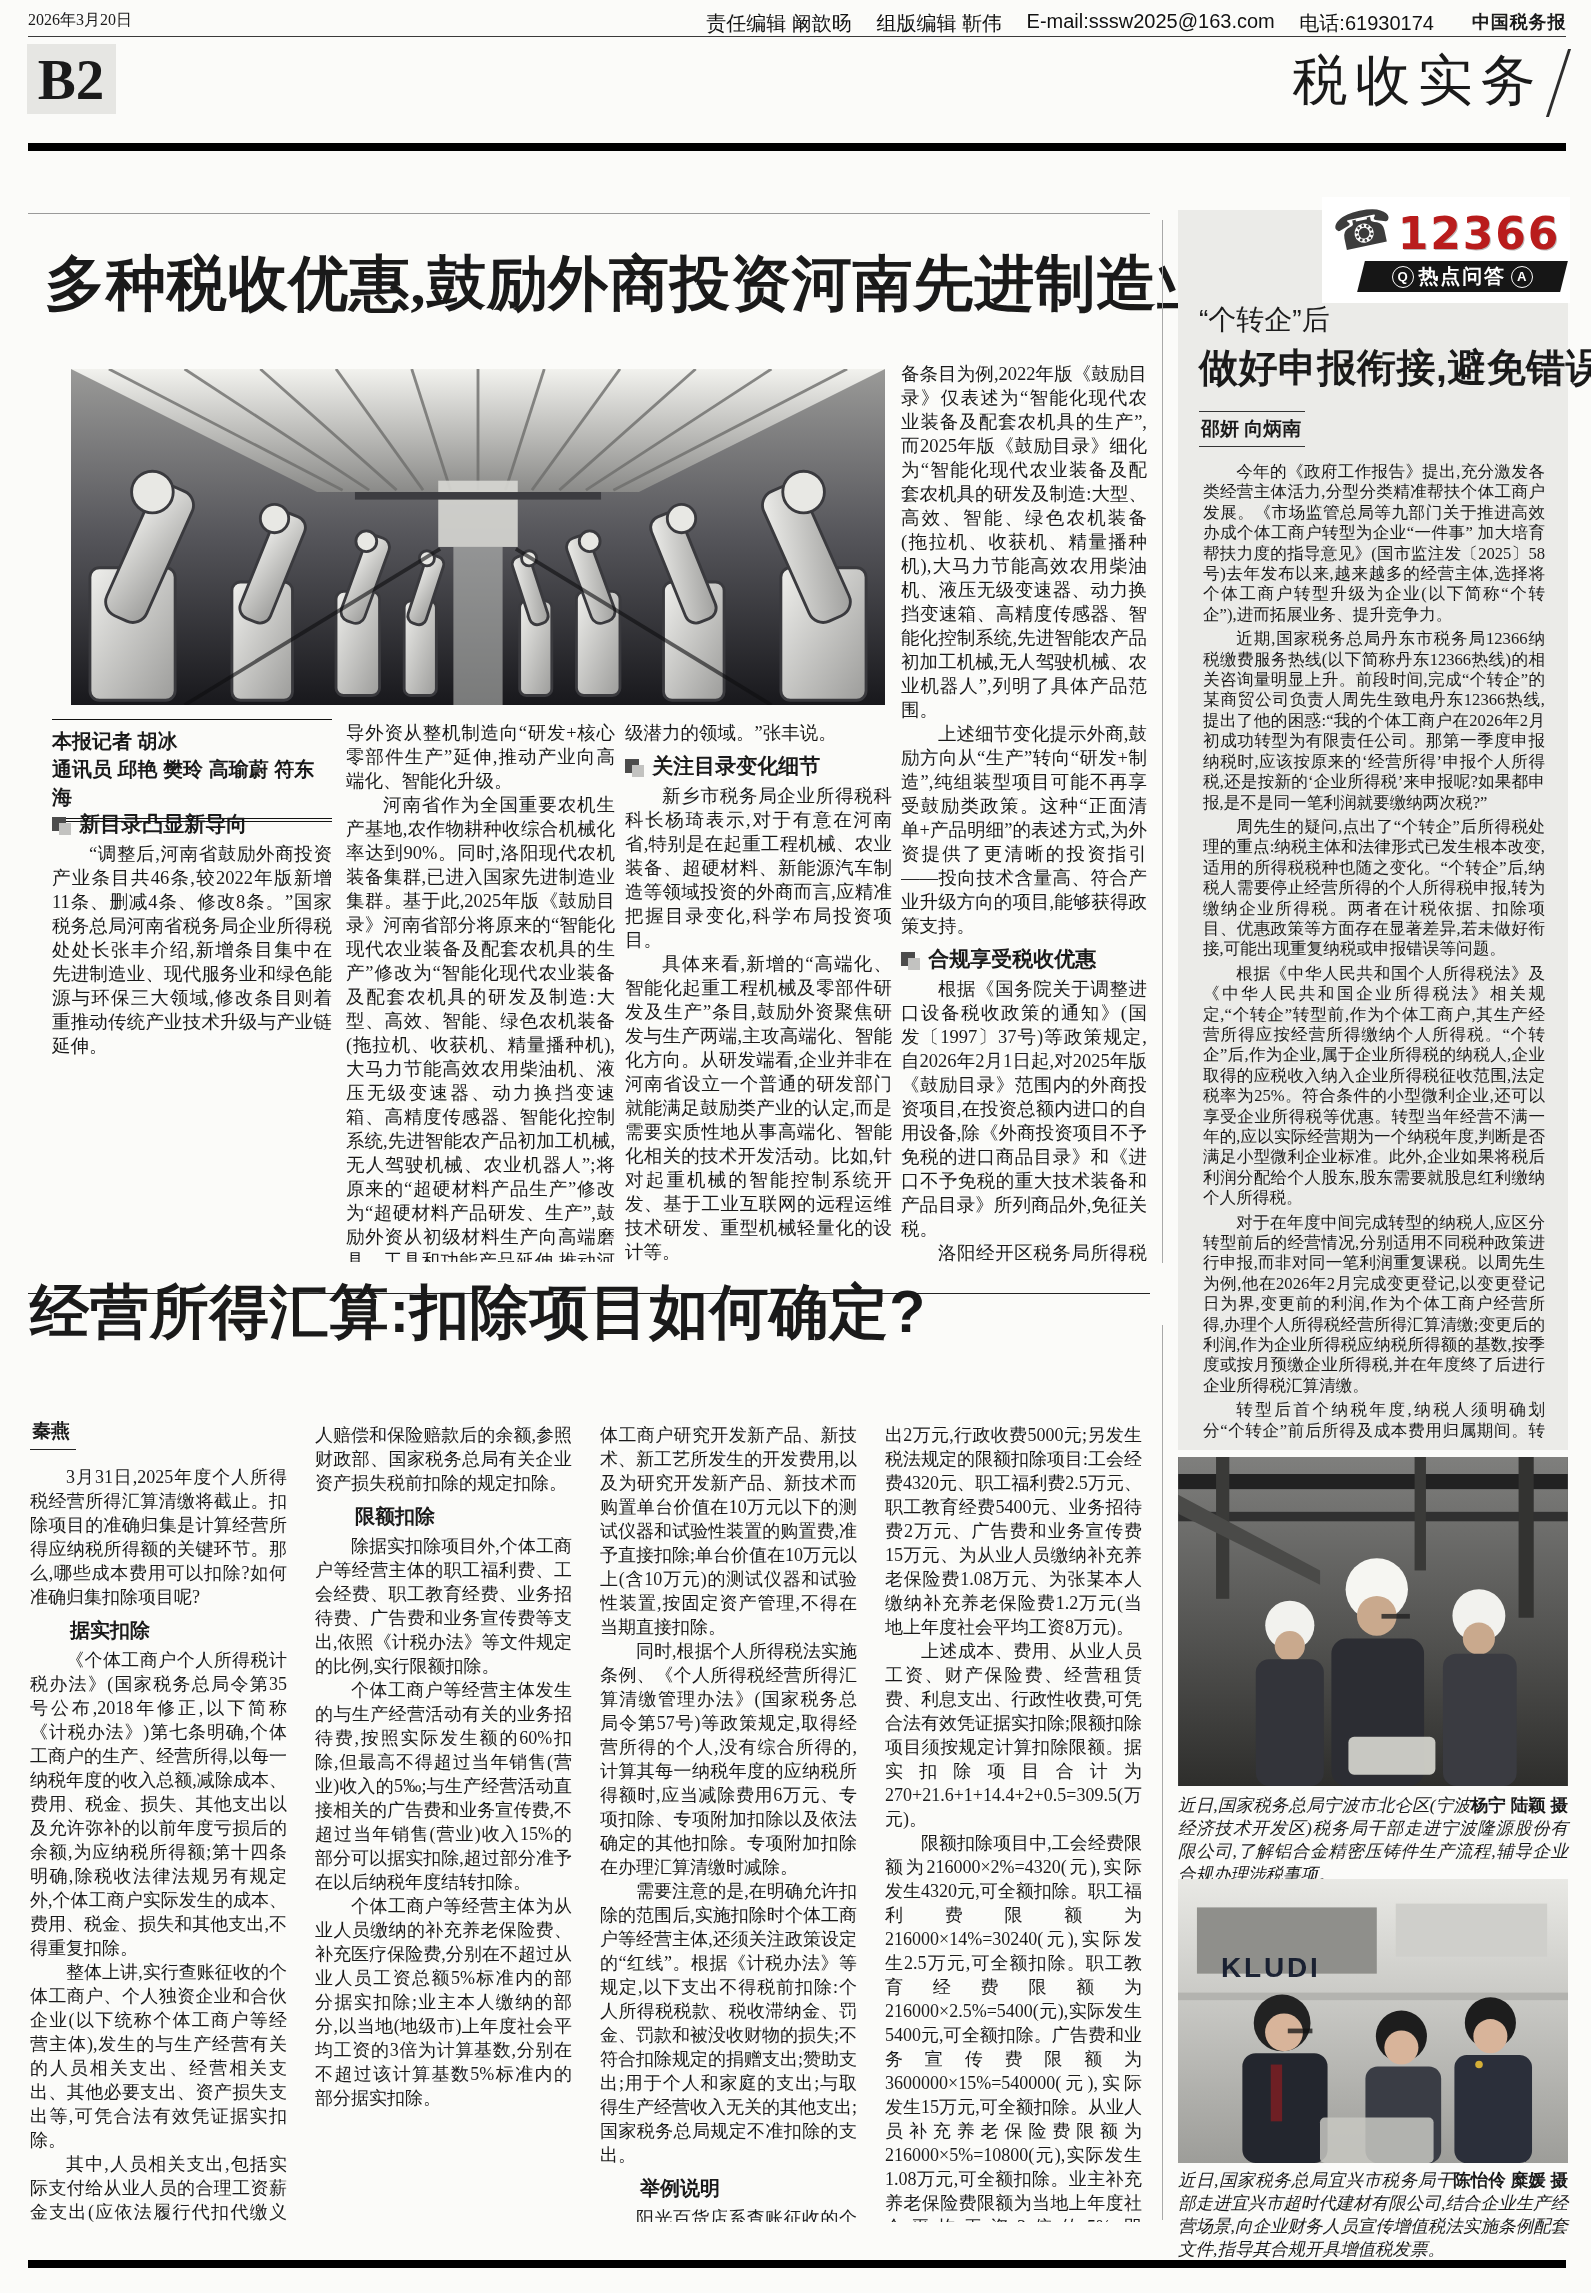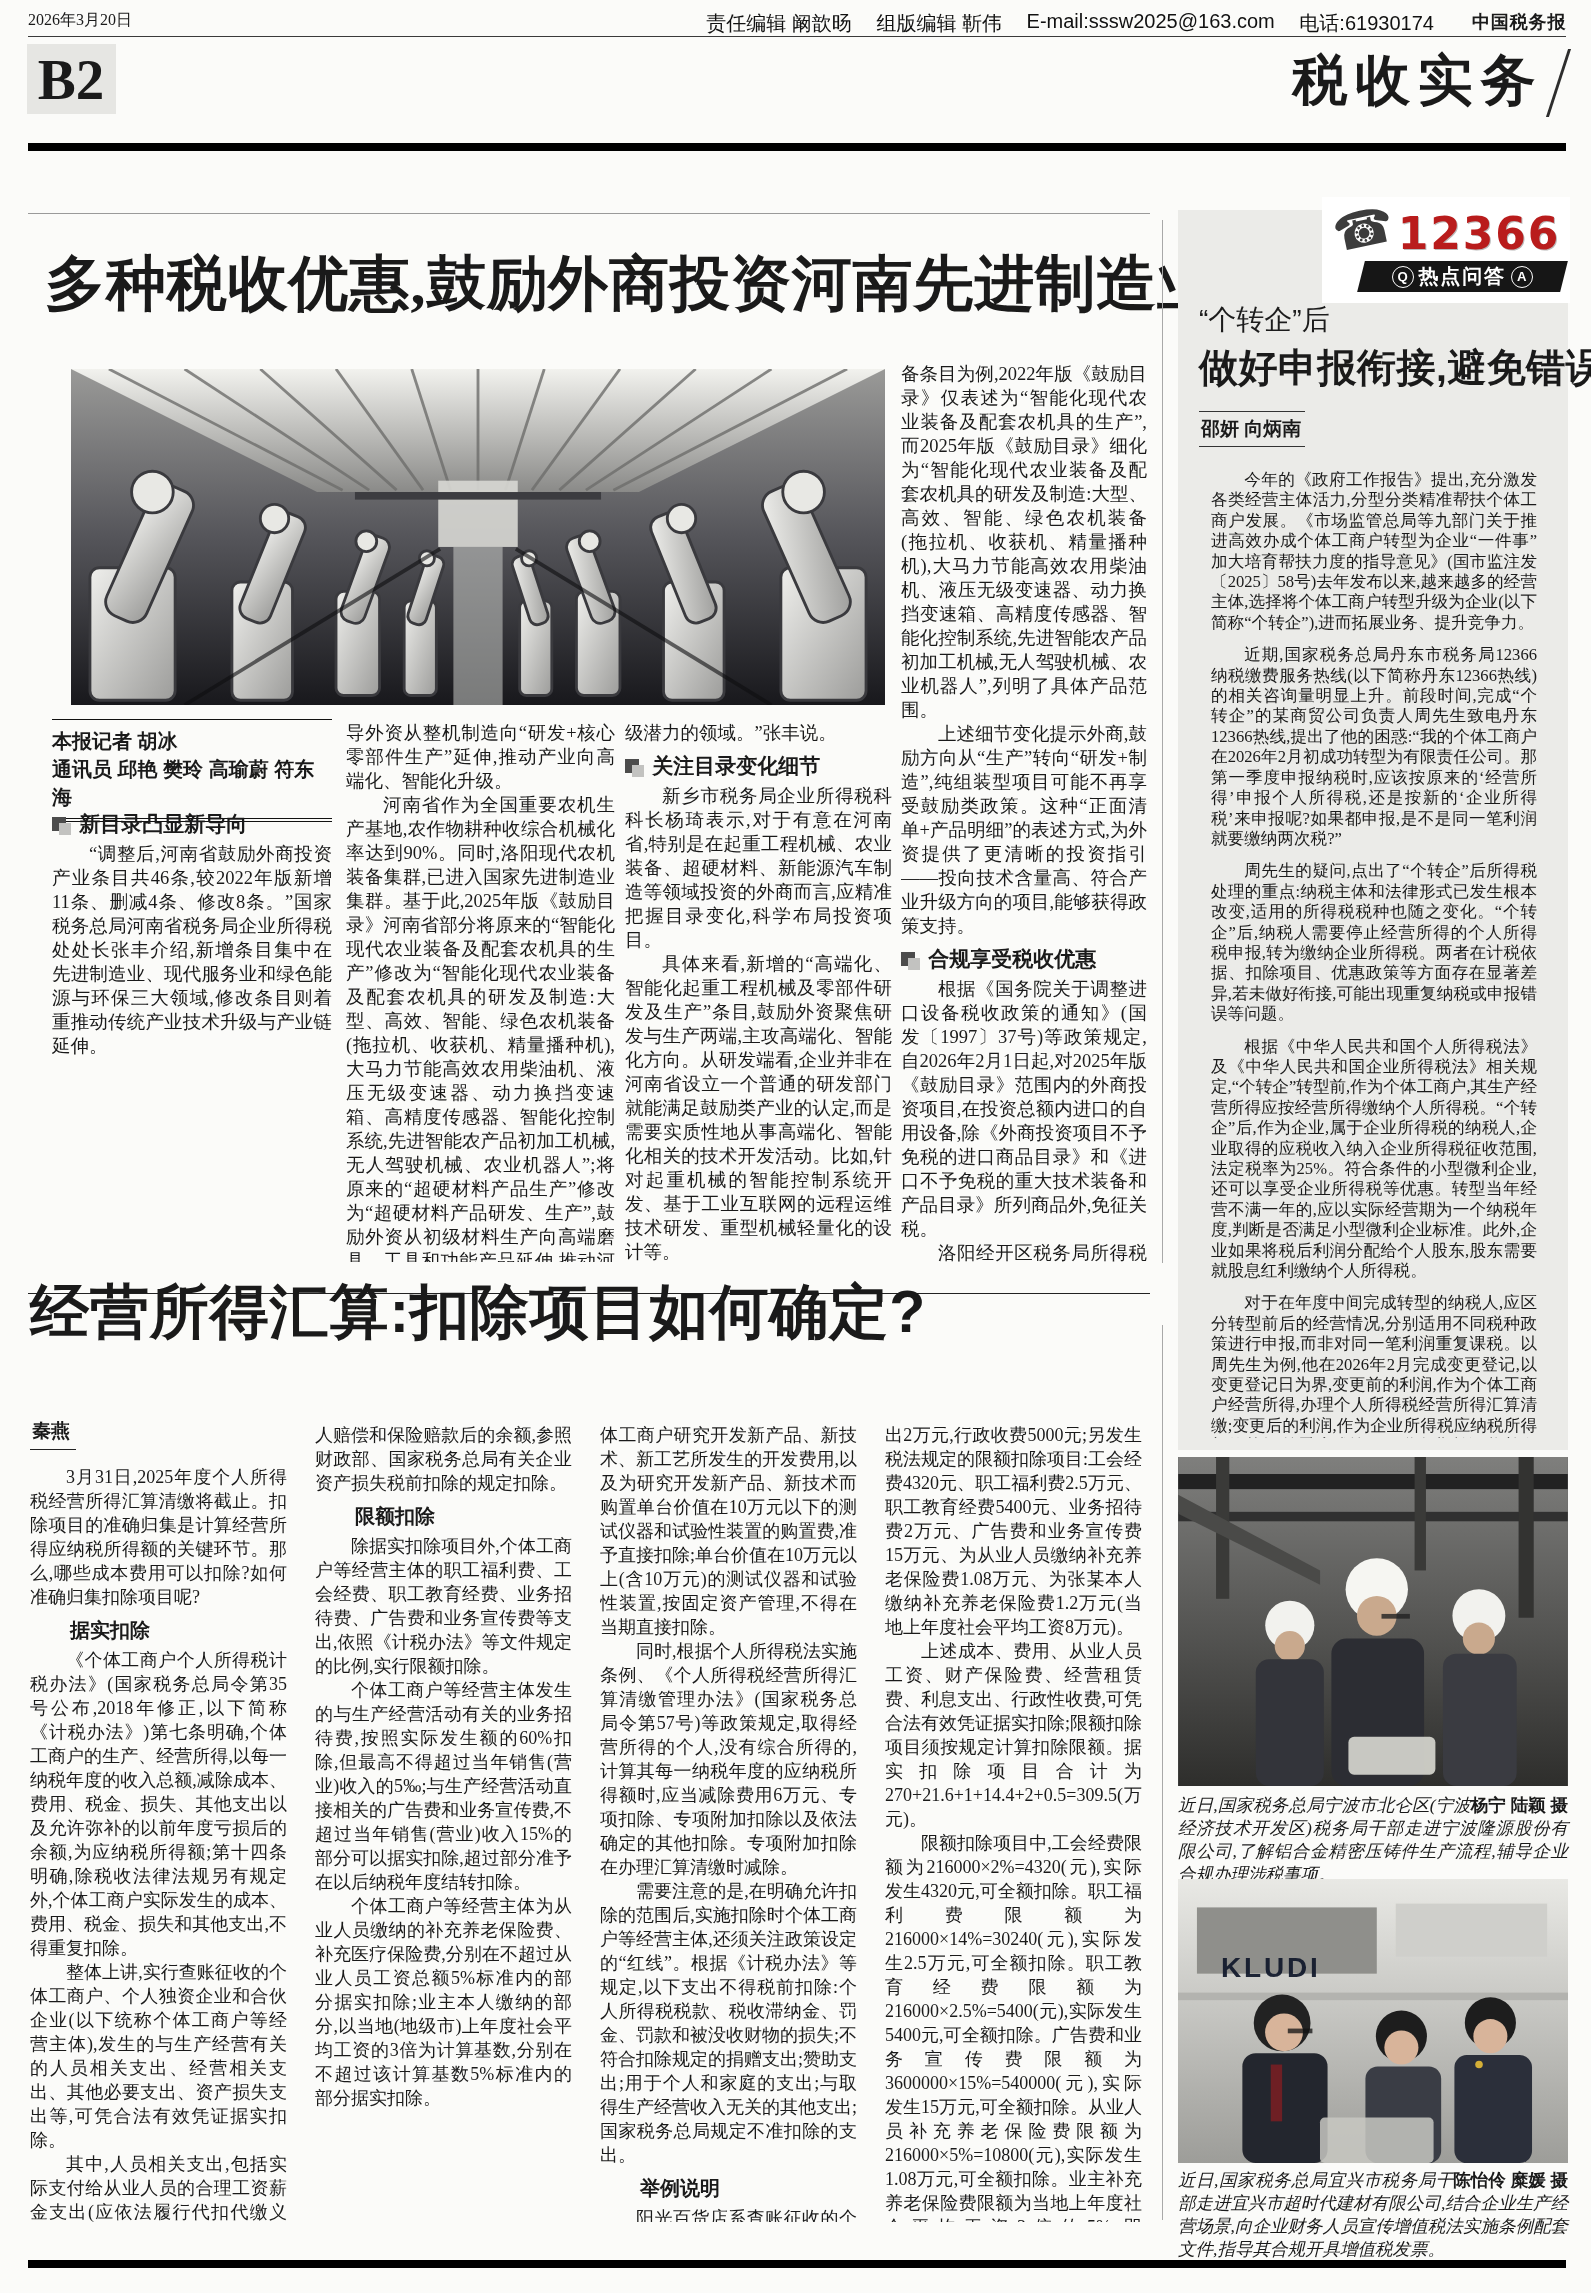--- a/index.html
+++ b/index.html
@@ -12,21 +12,21 @@
             align-items:flex-start;font-size:15px;}
   .masthead .date{font-size:16px;}
   .masthead .spacer{flex:1;}
   .masthead .ed{font-family:"Liberation Sans","DejaVu Sans",sans-serif;margin-left:24.6px;font-size:20px;color:#111;}
   .masthead .brand{font-weight:bold;font-size:18px;margin-left:38px;letter-spacing:0.9px;}
   .rule-thin-top{position:absolute;left:28px;right:25.6px;top:36px;border-top:1.4px solid #3a3a3a;}
 
   .page-badge{position:absolute;left:26.5px;top:44px;width:89px;height:70px;background:#e6e6e3;
               display:flex;align-items:center;justify-content:center;font-weight:bold;font-size:57px;
               font-family:"Liberation Serif","DejaVu Serif",serif;}
-  .section-title{position:absolute;right:49px;top:44px;font-size:55px;font-weight:bold;
+  .section-title{position:absolute;right:49px;top:44px;font-size:55px;font-weight:normal;
                  letter-spacing:7.6px;font-family:"Liberation Serif","DejaVu Serif",serif;}
   .title-slash{position:absolute;right:32px;top:49px;width:2.8px;height:68px;background:#2d2d2d;
                transform:skewX(-18deg);}
   .rule-thick-top{position:absolute;left:28px;right:25.6px;top:143px;height:7.6px;background:#000;}
   .rule-gray{position:absolute;left:28px;top:213px;width:1122px;border-top:1.9px solid #9a9a9a;}
 
   
   .main-headline{position:absolute;left:45px;top:244px;width:1088px;text-align:center;
                  font-size:60px;font-weight:bold;letter-spacing:0.9px;white-space:nowrap;}
   .main-photo{position:absolute;left:71px;top:369px;width:814px;height:336px;overflow:hidden;
@@ -80,21 +80,21 @@
            font-size:13.2px;line-height:19px;text-align:center;letter-spacing:0;margin:0 4.7px;}
   .sb-kicker{position:absolute;left:21px;top:91px;font-family:"Liberation Sans","DejaVu Sans",sans-serif;
              font-size:28px;color:#1c1c1c;}
   .sb-headline{position:absolute;left:21px;top:131px;width:360px;font-family:"Liberation Sans","DejaVu Sans",sans-serif;
                font-weight:bold;font-size:39px;letter-spacing:0.5px;white-space:nowrap;}
   .sb-byline{position:absolute;left:21px;top:201px;border-top:1.4px solid #333;border-bottom:1.4px solid #333;
              padding:3.8px 3.8px 4.7px 1.9px;font-family:"Liberation Sans","DejaVu Sans",sans-serif;
              font-weight:bold;font-size:19px;}
   .sb-body{position:absolute;left:21px;top:248px;width:350px;height:980px;overflow:hidden;
            font-size:16.6px;line-height:20.4px;text-align:justify;}
-  .sb-body .para{margin:12px;text-indent:2em;}
+  .sb-body .para{margin:4px;text-indent:2em;}
   .sb-photo1{position:absolute;left:1178px;top:1457px;width:390px;height:329px;overflow:hidden;background:#666;}
   .sb-photo2{position:absolute;left:1178px;top:1879px;width:390px;height:284px;overflow:hidden;background:#bbb;}
   .caption{position:absolute;left:1178px;width:390px;font-size:17.5px;line-height:23px;text-align:justify;
            font-style:italic;}
   .cap-1{top:1794px;}
   .cap-2{top:2169px;}
   .cap-credit{float:right;font-style:normal;font-family:"Liberation Sans","DejaVu Sans",sans-serif;font-weight:bold;}
   .kludi-sign{position:absolute;left:1221px;top:1952px;color:#0f172a;
               font-family:"Liberation Sans","DejaVu Sans",sans-serif;font-weight:bold;font-size:28px;letter-spacing:2.8px;
               opacity:.92;}

